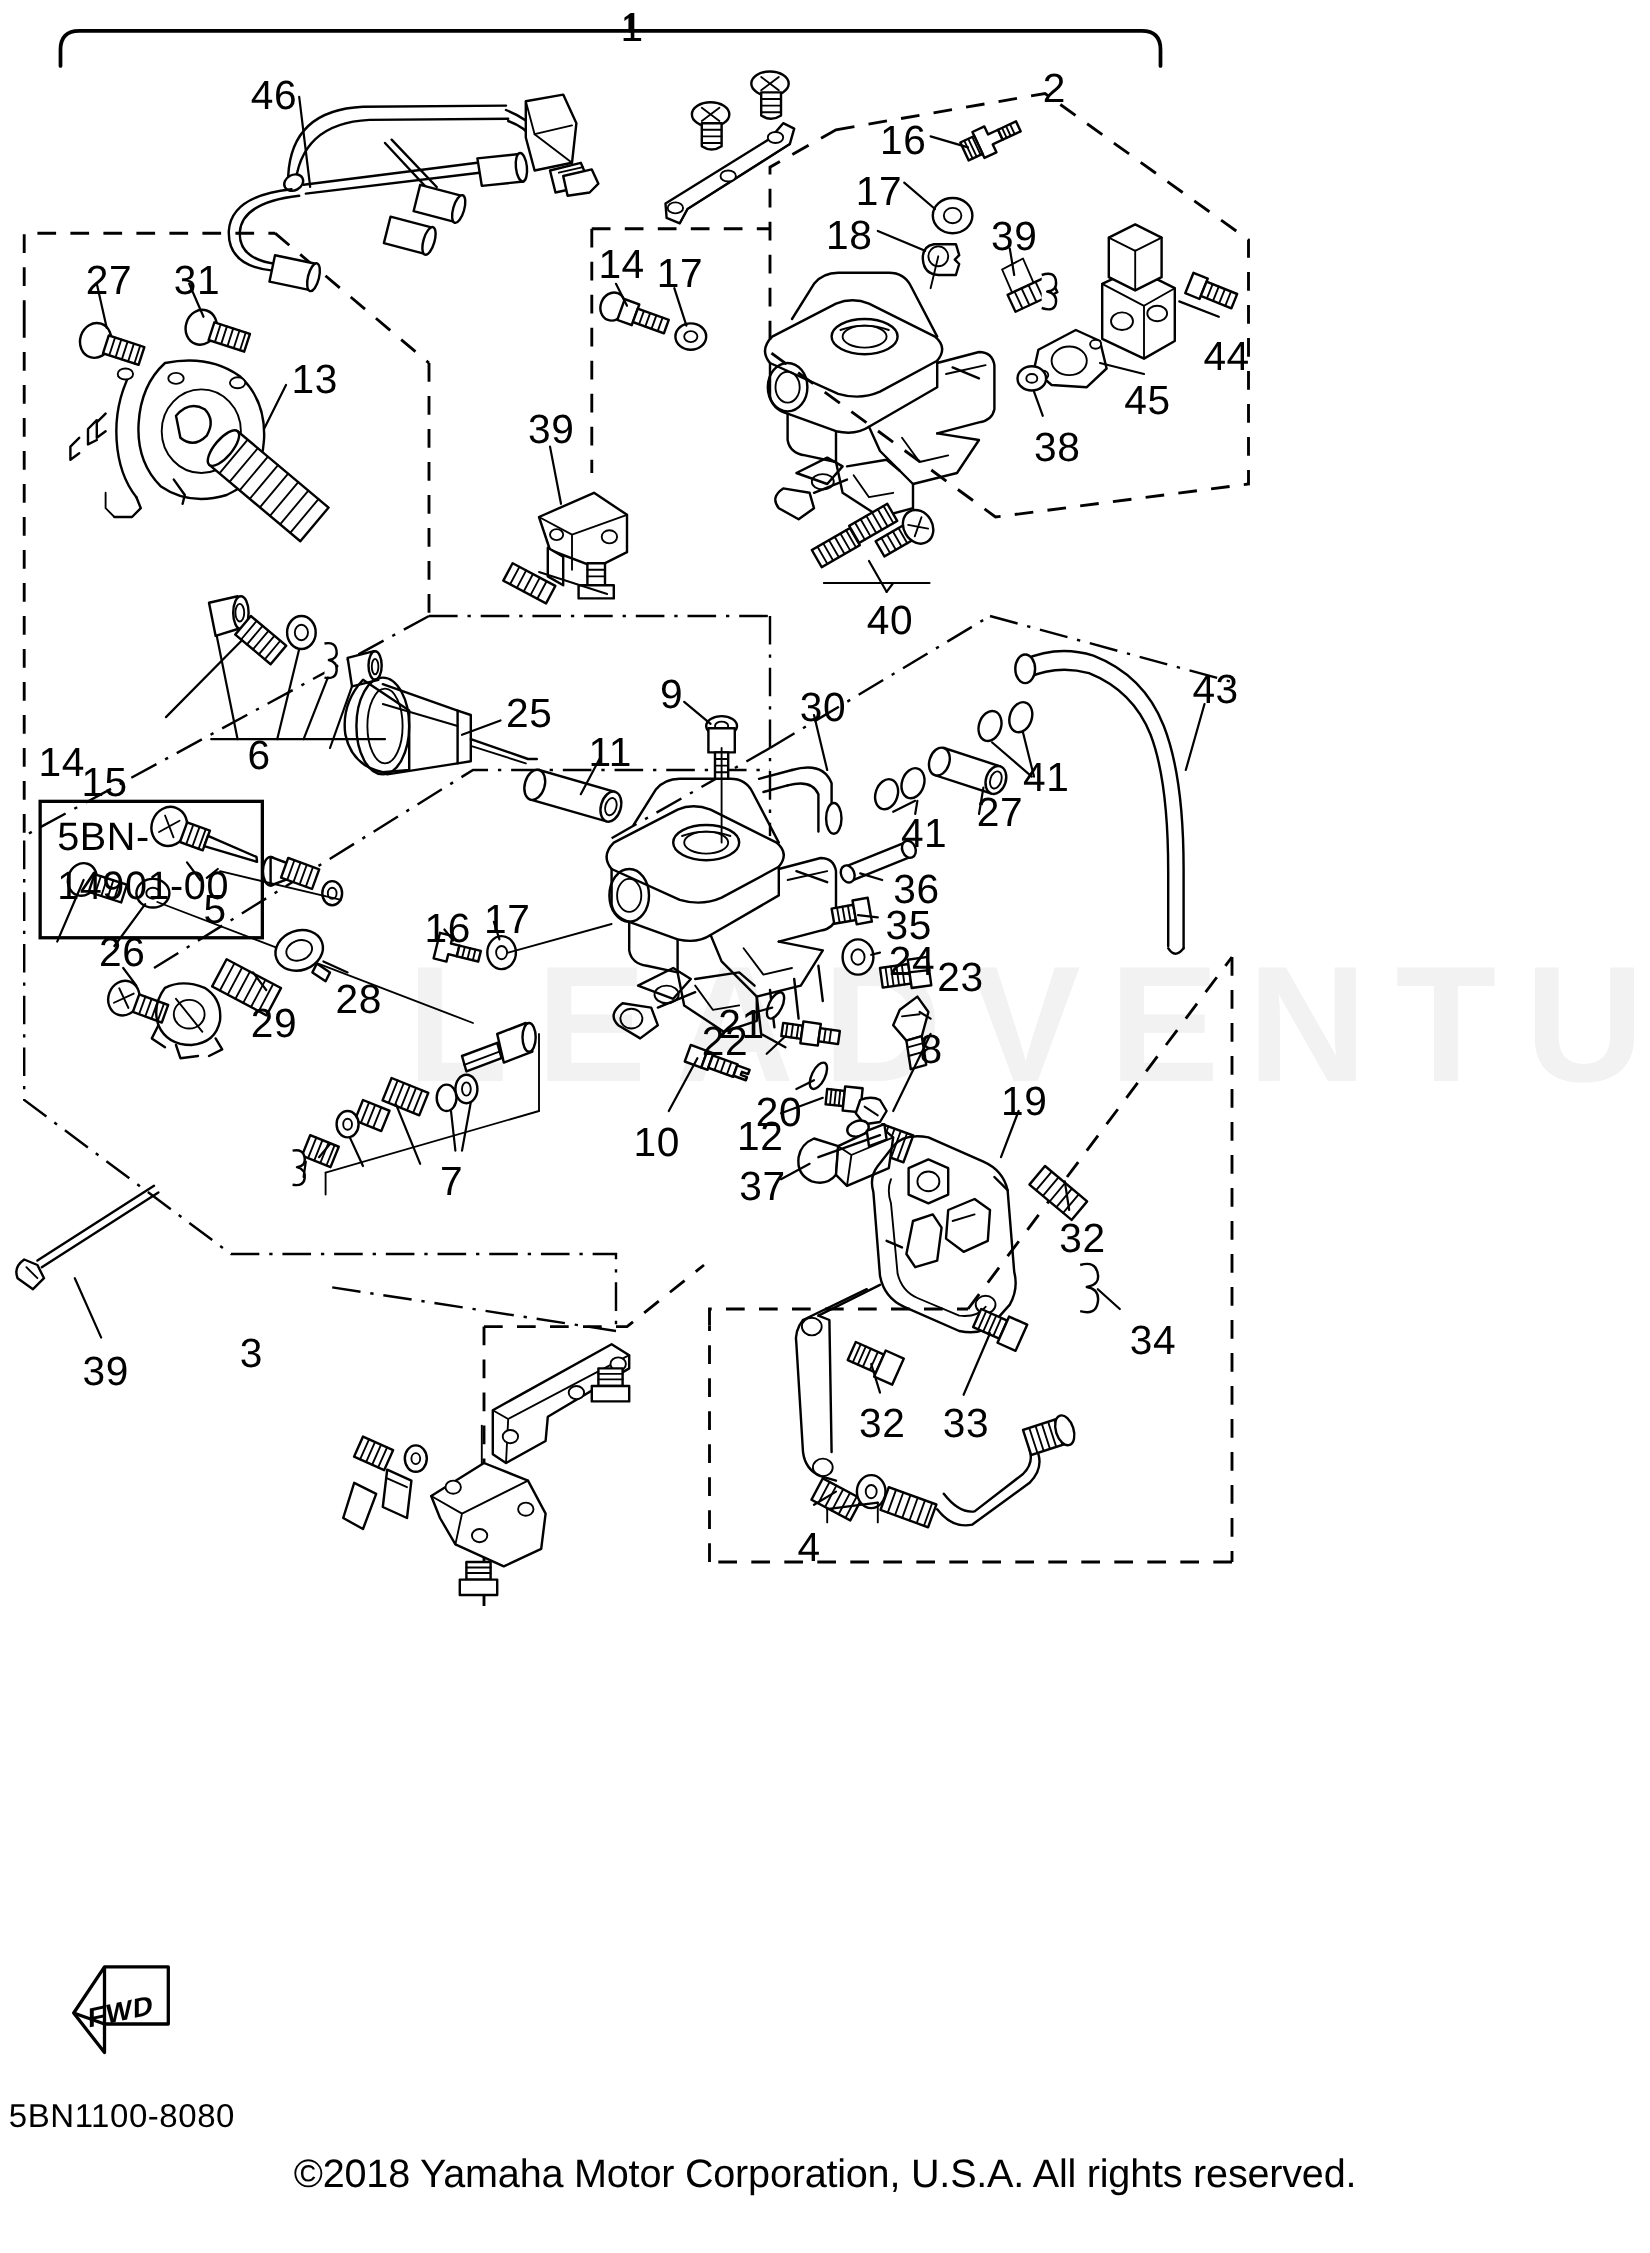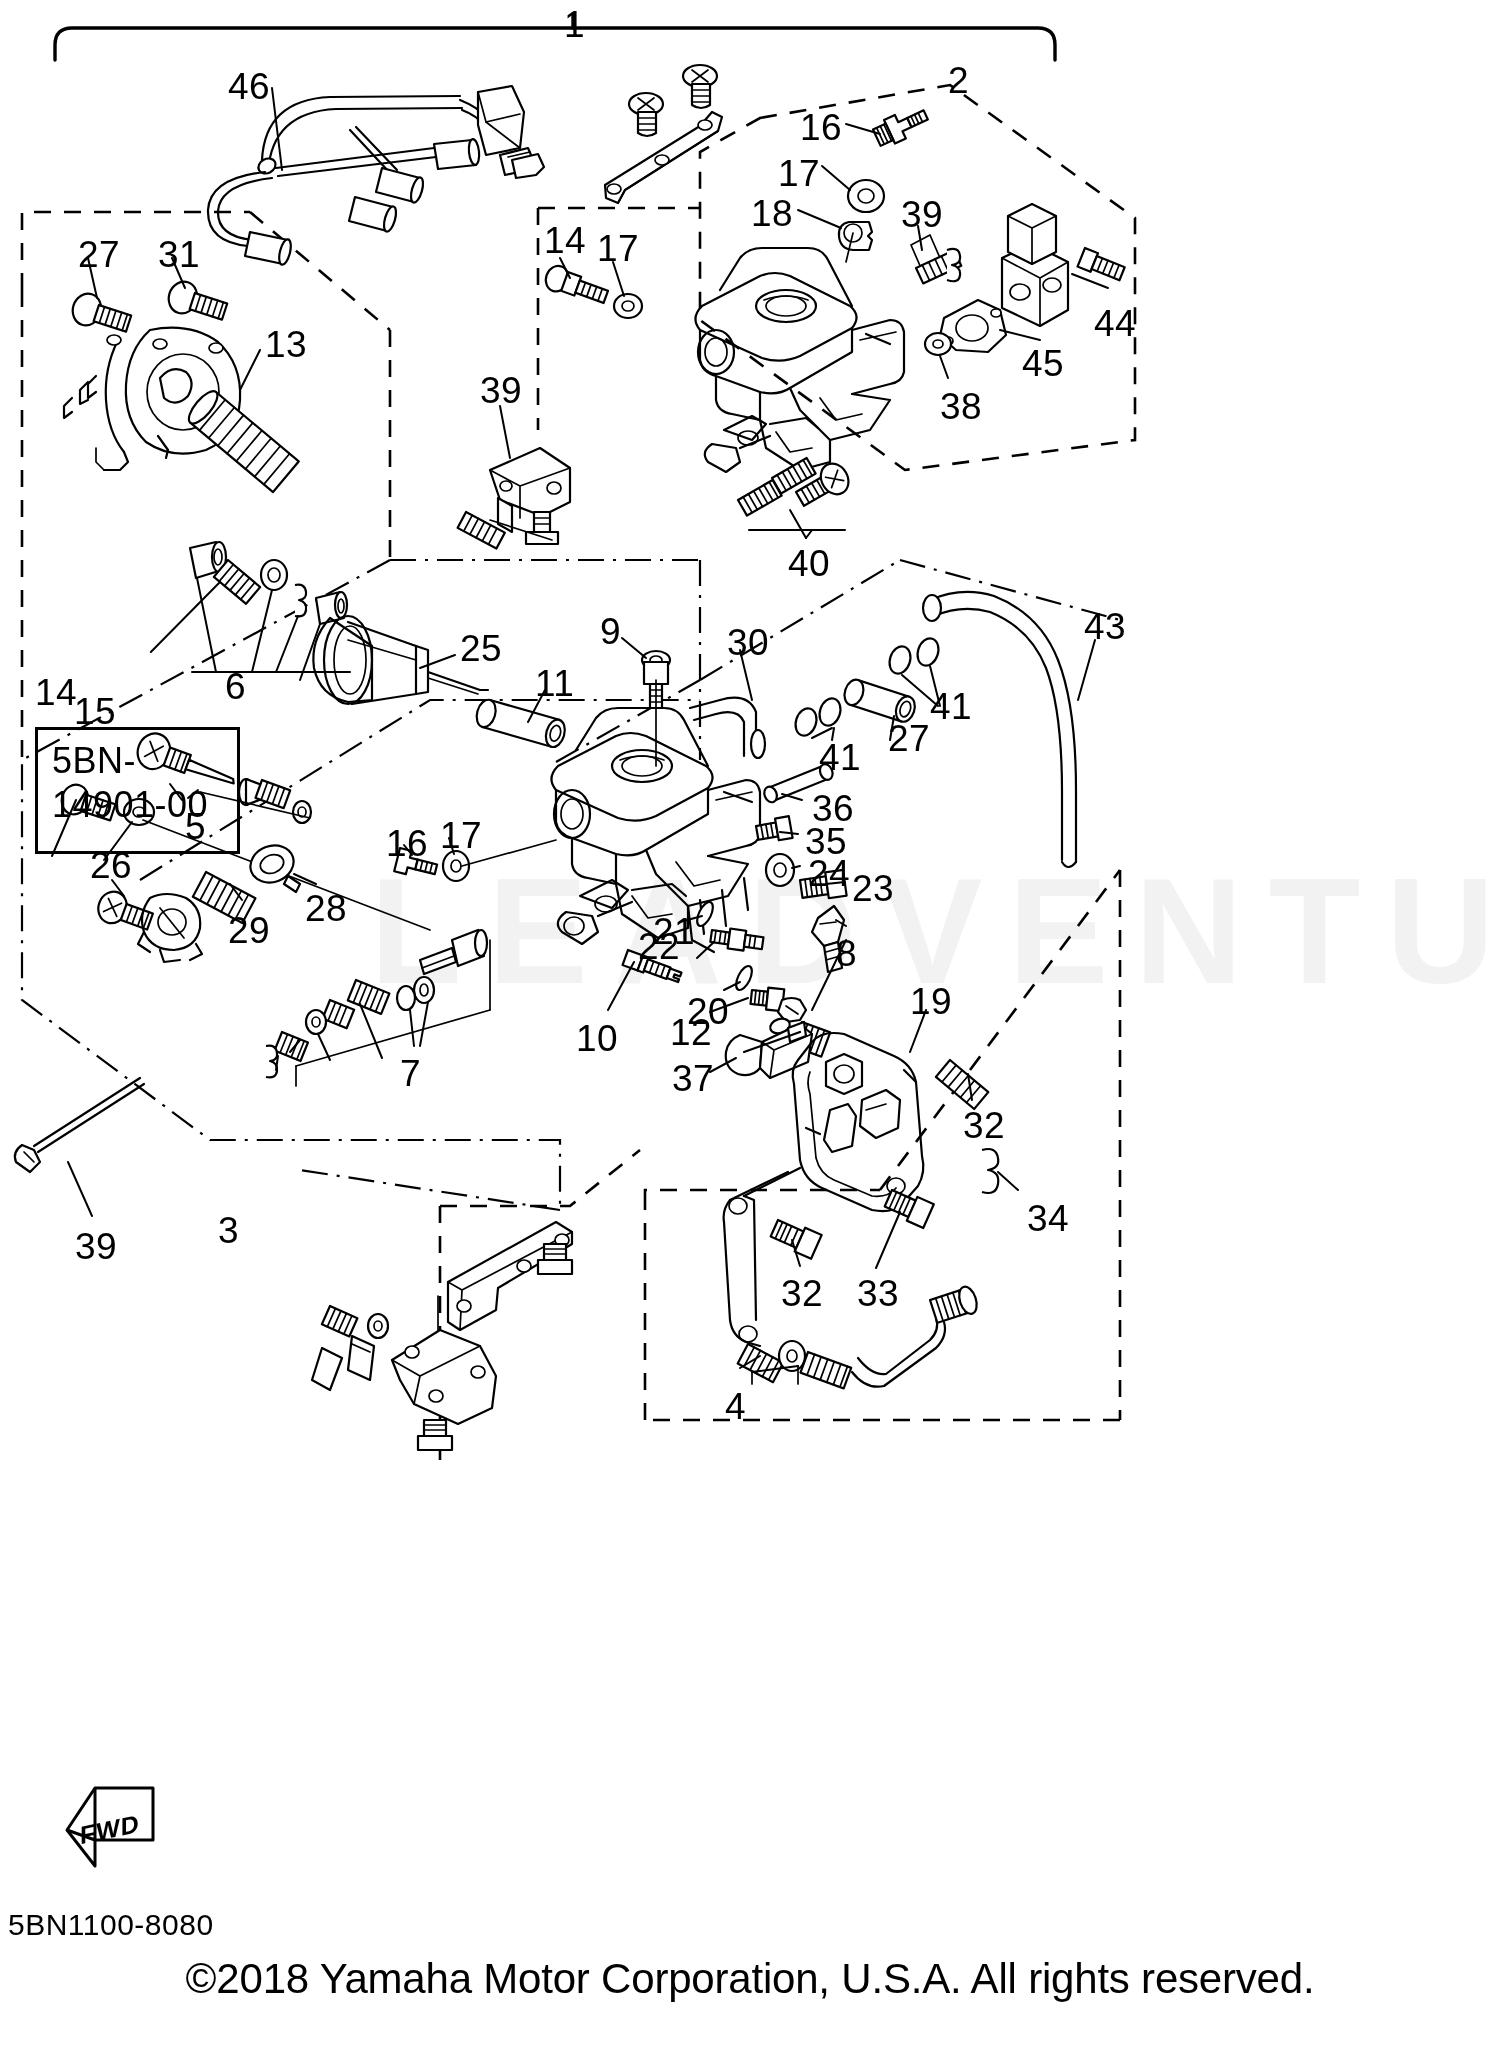--- a/index.html
+++ b/index.html
@@ -69,21 +69,21 @@
     font-size: 30px;
     letter-spacing: 0.5px;
     color: #000;
   }
   #footer-copyright {
     position: absolute;
     left: 0; top: 1955px;
     width: 1500px;
     text-align: center;
     font-family: "Liberation Sans", sans-serif;
-    font-size: 42px;
+    font-size: 36px;
     color: #000;
     letter-spacing: -0.2px;
   }
   #footer-rendered {
     position: absolute;
     left: 0; top: 2016px;
     width: 1500px;
     text-align: center;
     font-family: "Liberation Sans", sans-serif;
     font-size: 15px;

